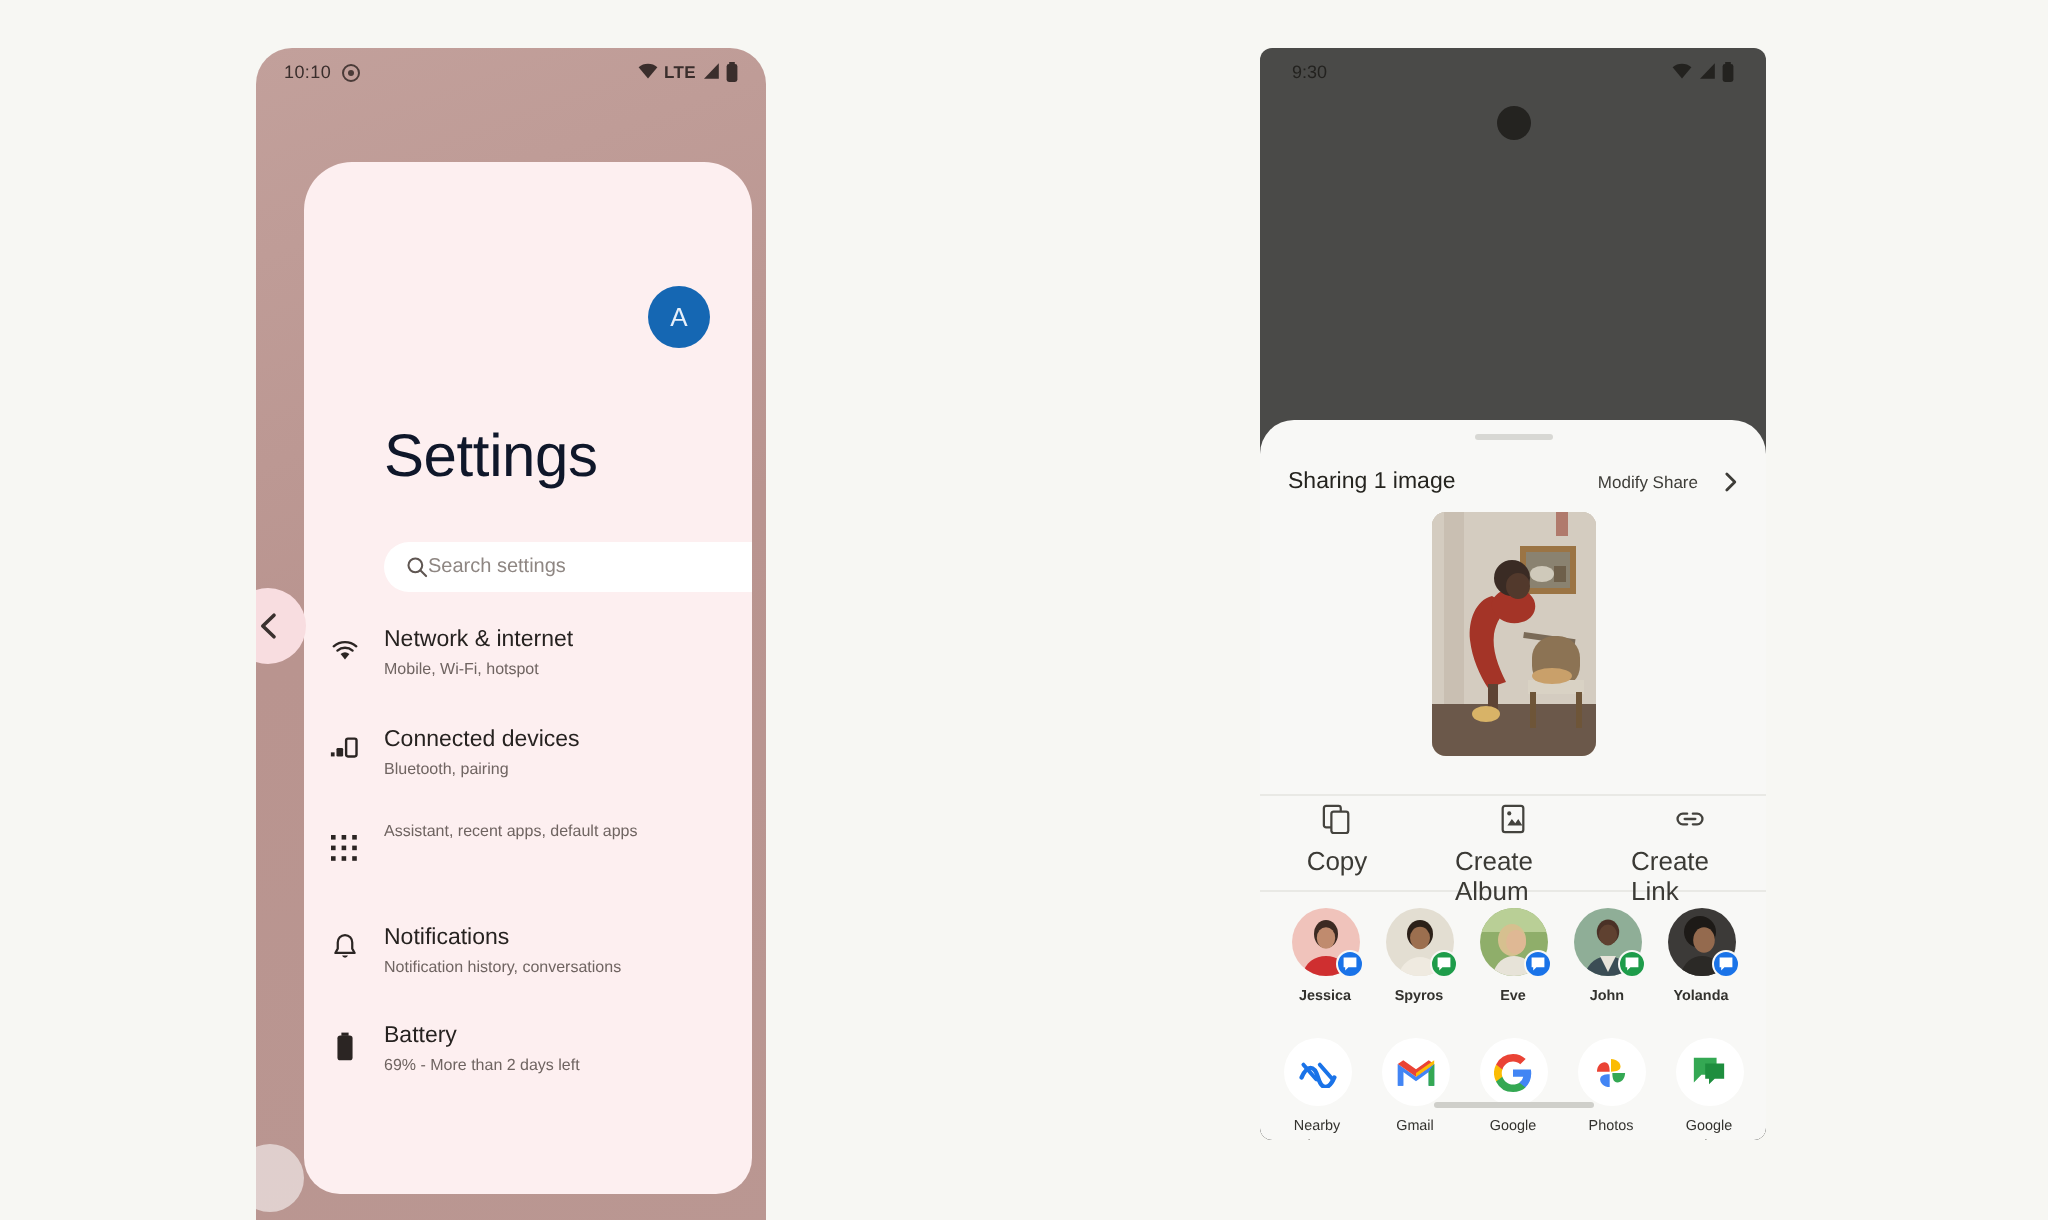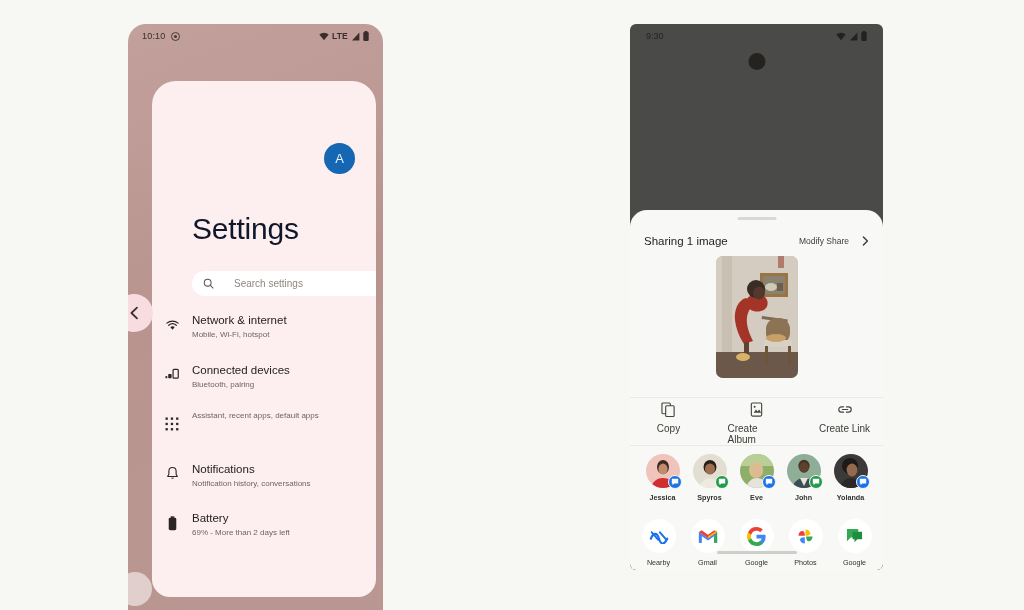--- a/index.html
+++ b/index.html
@@ -17,21 +17,21 @@
     background:linear-gradient(160deg,#c2a09b 0%,#b9948f 45%,#ba9792 100%);
     border-radius:18px;overflow:hidden;
   }
   #phone-settings .statusbar{
     position:absolute;left:0;top:0;right:0;height:24px;
     display:flex;align-items:center;justify-content:space-between;
     padding:0 14px;box-sizing:border-box;
     font-size:9px;color:#3a2e2c;letter-spacing:.2px;
   }
   .sb-left{display:flex;align-items:center;gap:5px;}
-  .sb-right{display:flex;align-items:flex-end;gap:3px;}
+  .sb-right{display:flex;align-items:flex-start;gap:3px;}
   .privacy-dot{
     width:9px;height:9px;border-radius:50%;
     border:1.1px solid #4a3b38;box-sizing:border-box;
     display:flex;align-items:center;justify-content:center;
   }
   .privacy-dot i{display:block;width:3px;height:3px;border-radius:50%;background:#4a3b38;}
   .lte-txt{font-size:8.5px;font-weight:600;color:#3a2e2c;}
 
   .settings-card{
     position:absolute;left:24px;top:57px;right:7px;bottom:33px;
@@ -42,21 +42,21 @@
     background:#1567b3;color:#e8f0fa;font-size:13px;
     display:flex;align-items:center;justify-content:center;
   }
   .settings-title{
     position:absolute;left:40px;top:131px;
     font-size:30px;color:#0f172a;letter-spacing:-.2px;
   }
   .search-pill{
     position:absolute;left:40px;top:190px;width:201px;height:25px;
     background:#ffffff;border-radius:13px;
-    display:flex;align-items:center;gap:20px;padding:0 11px;box-sizing:border-box;
+    display:flex;align-items:center;gap:0;padding:0 11px;box-sizing:border-box;
   }
   .search-pill .txt{font-size:10px;color:#8e8682;}
   .settings-list{position:absolute;left:0;right:0;top:228px;}
   .s-row{position:relative;height:49.5px;padding-left:40px;box-sizing:border-box;}
   .s-row .s-ico{
     position:absolute;left:11px;top:7px;width:18px;height:18px;
     display:flex;align-items:center;justify-content:center;
   }
   .s-title{font-size:11.5px;color:#262220;line-height:13px;padding-top:5px;}
   .s-sub{font-size:8px;color:#6f6461;line-height:11px;padding-top:2px;}
@@ -111,21 +111,21 @@
   .photo-card{
     width:82px;height:122px;border-radius:7px;overflow:hidden;position:relative;
     background:#cdc3b6;
   }
   .actions-row{
     position:absolute;left:0;right:0;top:188px;height:48px;
     display:flex;align-items:flex-start;justify-content:center;gap:30px;
     border-bottom:1px solid #e9e9e5;padding-top:4px;box-sizing:border-box;
   }
   .action-item{width:58px;display:flex;flex-direction:column;align-items:center;gap:6px;}
-  .action-label{font-size:10px;color:#3b3a35;}
+  .action-label{font-size:13px;color:#3b3a35;}
   .contacts-row{
     position:absolute;left:0;right:0;top:240px;height:62px;
     display:flex;align-items:flex-start;justify-content:center;gap:9px;
     padding-top:4px;box-sizing:border-box;font-weight:bold;
   }
   .contact{width:38px;display:flex;flex-direction:column;align-items:center;gap:5px;}
   .contact-av{width:34px;height:34px;border-radius:50%;position:relative;overflow:visible;}
   .contact-av .face{position:absolute;inset:0;border-radius:50%;overflow:hidden;}
   .cbadge{
     position:absolute;right:-2px;bottom:-1px;width:14px;height:14px;border-radius:50%;

